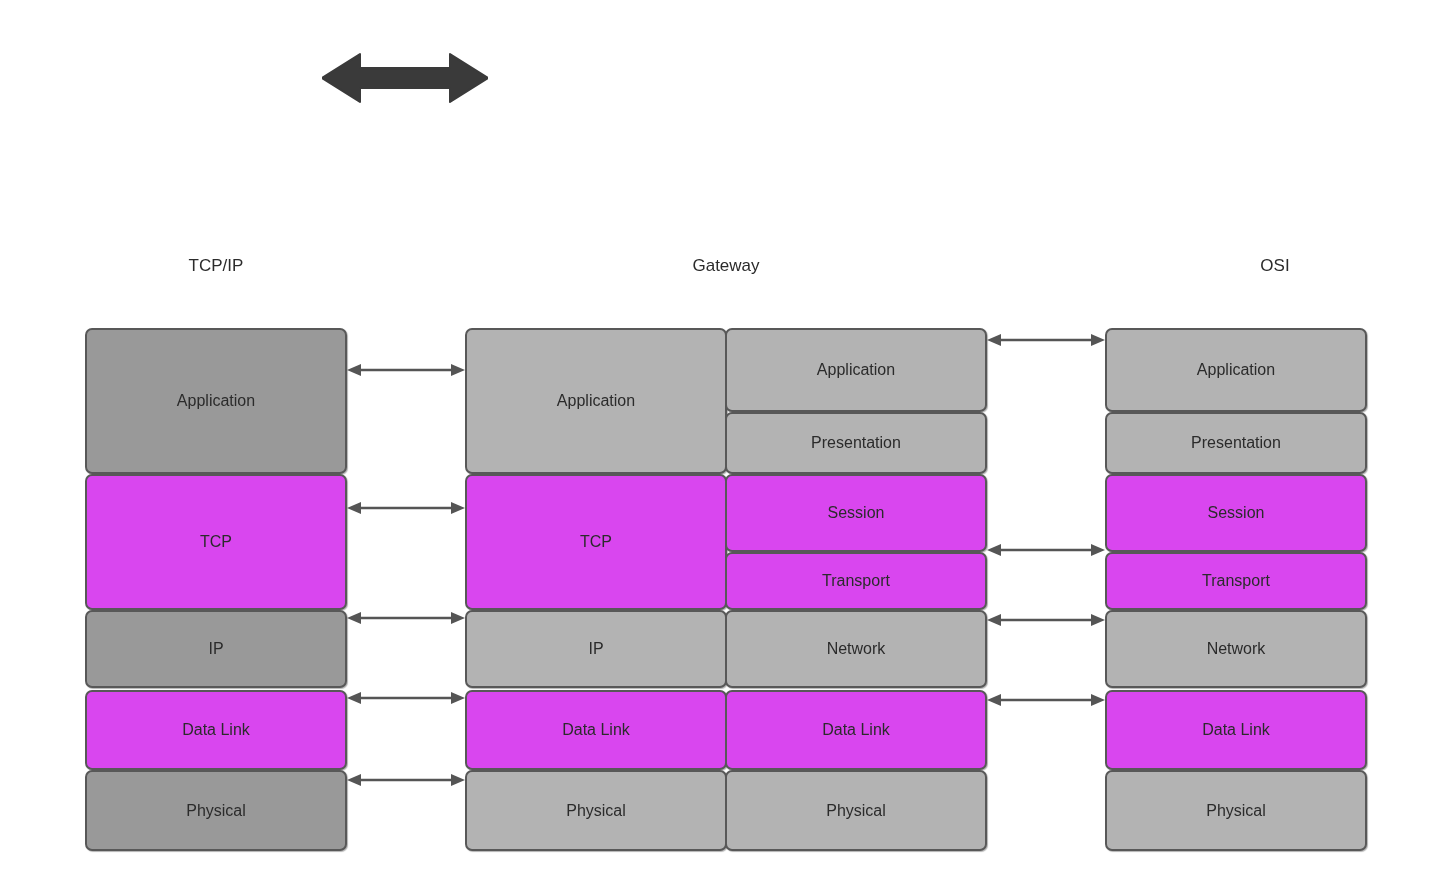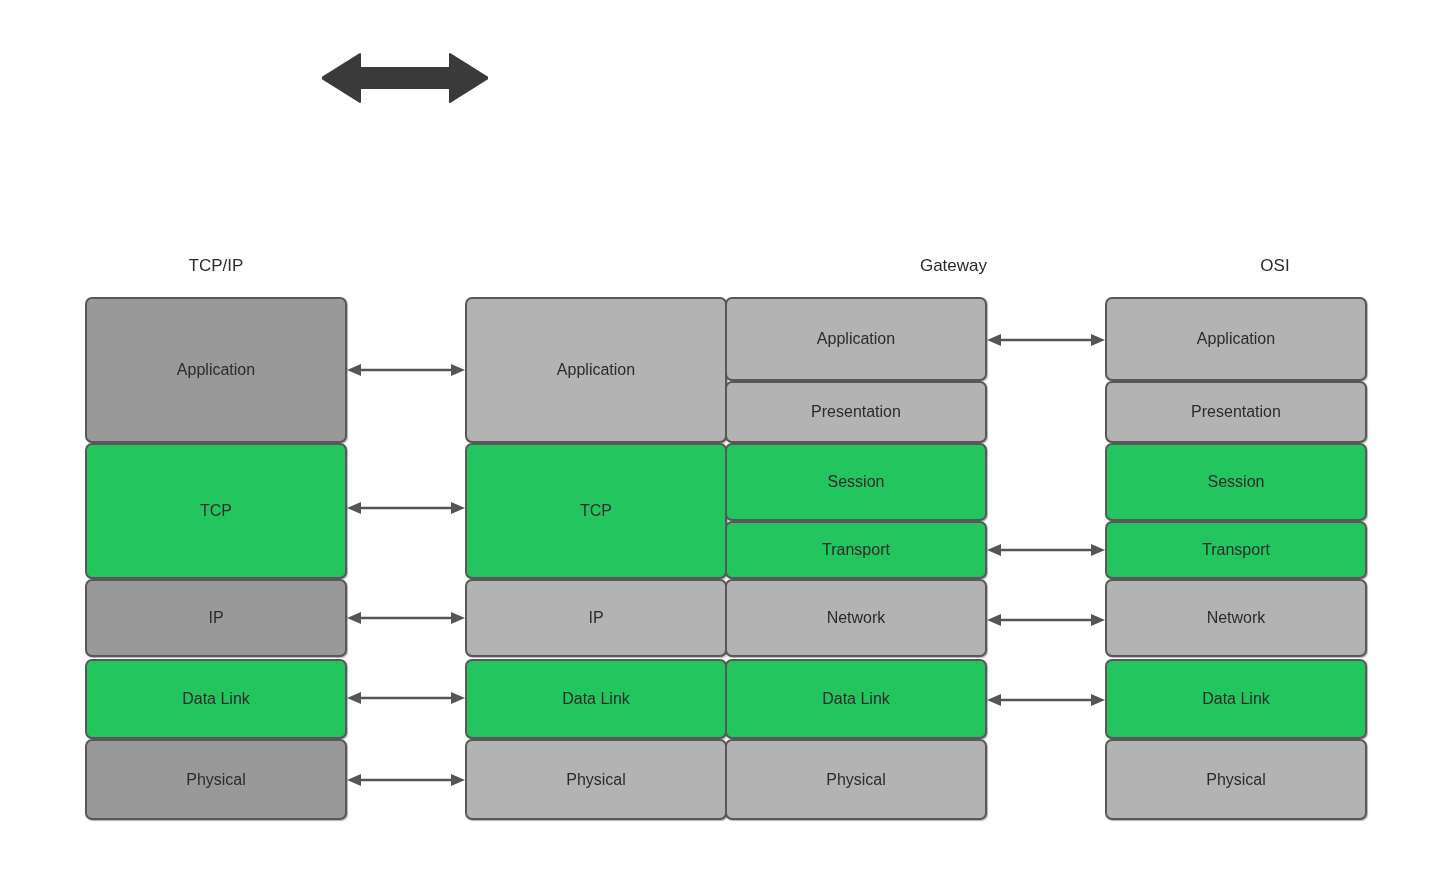--- a/index.html
+++ b/index.html
@@ -39,24 +39,25 @@
     border: 2px solid #585858;
     border-radius: 7px;
     display: flex;
     align-items: center;
     justify-content: center;
     font-size: 16px;
     color: #2b2b2b;
     text-align: center;
     box-shadow: 1px 1px 1px rgba(0,0,0,0.30);
     white-space: nowrap;
+    margin-top: 31px;
   }
   .fill-dark  { background: #999999; }
   .fill-mid   { background: #b3b3b3; }
-  .fill-white { background: #22c55e; }
+  .fill-white { background: #d946ef; }
 
   
   .conn {
     position: absolute;
     height: 20px;
     pointer-events: none;
   }
   .conn svg { display: block; }
 
   
@@ -71,21 +72,21 @@
 <div id="stage">
 
   <div class="big-arrow" style="left:322px; top:50px;">
     <svg width="166" height="56" viewBox="0 0 166 56" aria-hidden="true">
       <polygon points="0,28 38,4 38,18 128,18 128,4 166,28 128,52 128,38 38,38 38,52" fill="#3a3a3a" stroke="#3a3a3a" stroke-width="2" stroke-linejoin="round"></polygon>
     </svg>
   </div>
 
   <div class="col-title" style="left:85px; top:256px; width:262px;">TCP/IP</div>
 
-  <div class="col-title" style="left:465px; top:256px; width:522px;text-align:right;">Gateway</div>
+  <div class="col-title" style="left:465px; top:256px; width:522px;">Gateway</div>
 
   <div class="col-title" style="left:1144px; top:256px; width:262px;">OSI</div>
 
   <div class="layer fill-dark" style="left:85px; top:297px; width:262px; height:146px;">Application</div>
   <div class="layer fill-white" style="left:85px; top:443px; width:262px; height:136px;">TCP</div>
   <div class="layer fill-dark" style="left:85px; top:579px; width:262px; height:78px;">IP</div>
   <div class="layer fill-white" style="left:85px; top:659px; width:262px; height:80px;">Data Link</div>
   <div class="layer fill-dark" style="left:85px; top:739px; width:262px; height:81px;">Physical</div>
 
   <div class="layer fill-mid" style="left:465px; top:297px; width:262px; height:146px;">Application</div>

